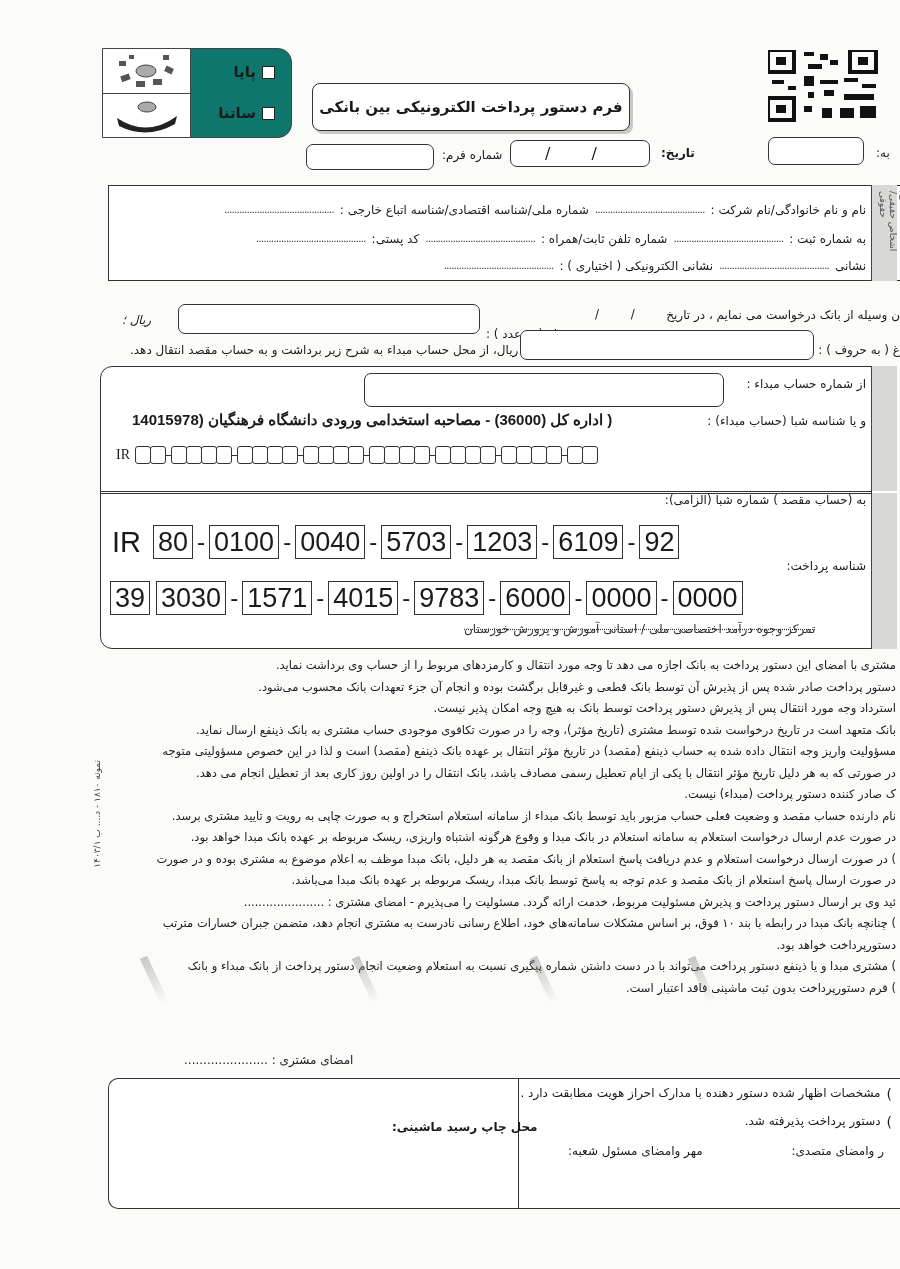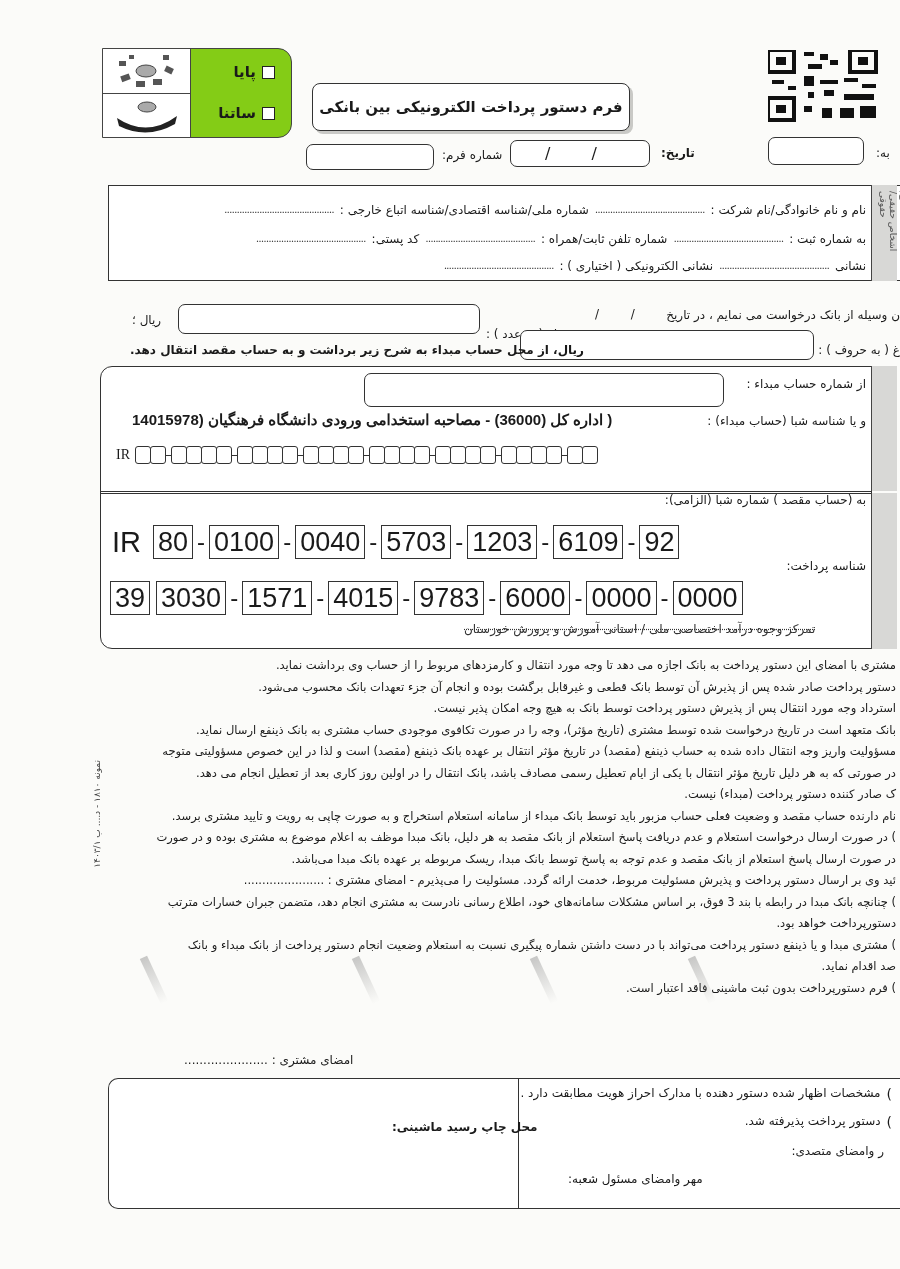--- a/index.html
+++ b/index.html
@@ -3,21 +3,21 @@
 <meta charset="utf-8">
 <style>
   * { box-sizing: border-box; margin: 0; padding: 0; }
   html, body { width: 900px; height: 1269px; background: #fbfbf9; overflow: hidden; }
   body { position: relative; font-family: "DejaVu Sans", sans-serif; color: #1a1a1a; }
   .abs { position: absolute; }
   .rtl { direction: rtl; }
   .rbox { border: 1.5px solid #333; border-radius: 7px; background: #fff; }
 
   
-  .logo-panel { left: 102px; top: 48px; width: 190px; height: 90px; border: 1.5px solid #444; border-radius: 0 14px 14px 0; background: #84cc16; overflow: hidden; }
+  .logo-panel { left: 102px; top: 48px; width: 190px; height: 90px; border: 1.5px solid #444; border-radius: 0 14px 14px 0; background: #0f766e; overflow: hidden; }
   .logo-cell { position: absolute; left: 0; width: 88px; height: 45px; background: #fff; border-right: 1.5px solid #444; }
   .logo-cell.top { top: 0; border-bottom: 1.5px solid #444; }
   .logo-cell.bot { top: 45px; }
   .opt { position: absolute; right: 16px; font-size: 15px; font-weight: bold; display: flex; align-items: center; gap: 6px; direction: rtl; }
   .chk { width: 13px; height: 13px; border: 1.5px solid #222; background: #fff; display: inline-block; }
 
   .title-box { left: 312px; top: 83px; width: 318px; height: 48px; border: 1.5px solid #333; border-radius: 8px; background: #fff; box-shadow: 3px 3px 0 #c9c9c6; display: flex; align-items: center; justify-content: center; font-size: 15px; font-weight: bold; }
 
   .qr { left: 768px; top: 50px; width: 110px; height: 72px; }
 
@@ -137,25 +137,25 @@
   <span>نشانی</span>
   <span class="dline">............................................</span>
   <span>نشانی الکترونیکی ( اختیاری ) :</span>
   <span class="dline">............................................</span>
 </div>
 
 <span class="abs rtl lbl" style="right:0; top:308px;">ن وسیله از بانک درخواست می نمایم ، در تاریخ</span>
 <span class="abs lbl" style="left:595px; top:307px; letter-spacing:14px;">/     /</span>
 <span class="abs rtl lbl" style="left:486px; top:308px;margin-top:19px;">مبلغ ( به عدد ) :</span>
 <div class="abs rbox" style="left:178px; top:304px; width:302px; height:30px;"></div>
-<span class="abs rtl lbl" style="left:132px; top:313px;">ریال ؛</span>
+<span class="abs rtl lbl" style="left:122px; top:313px;font-style:italic;">ریال ؛</span>
 
 <span class="abs rtl lbl" style="right:0; top:343px;">غ ( به حروف ) :</span>
 <div class="abs rbox" style="left:520px; top:330px; width:294px; height:30px;"></div>
-<span class="abs rtl lbl" style="left:130px; top:343px; font-weight:bold;text-align:right;">ریال، از محل حساب مبداء به شرح زیر برداشت و به حساب مقصد انتقال دهد.</span>
+<span class="abs rtl lbl" style="left:130px; top:343px; font-weight:normal;text-align:right;">ریال، از محل حساب مبداء به شرح زیر برداشت و به حساب مقصد انتقال دهد.</span>
 
 <div class="abs" style="left:100px; top:366px; width:772px; height:283px; border:1.5px solid #333; border-radius:12px 0 0 12px; background:#fff;"></div>
 <div class="abs" style="left:100px; top:491px; width:772px; border-top:3px double #333;"></div>
 <div class="abs side-tab" style="top:366px; height:125px;"></div>
 <div class="abs side-tab" style="top:493px; height:156px;"></div>
 
 <span class="abs rtl lbl" style="right:34px; top:377px;">از شماره حساب مبداء :</span>
 <div class="abs rbox" style="left:364px; top:373px; width:360px; height:34px;"></div>
 
 <span class="abs rtl lbl" style="right:34px; top:414px;">و یا شناسه شبا (حساب مبداء) :</span>
@@ -249,27 +249,27 @@
 
 <div class="abs" style="right:4px; top:655px; width:780px;" id="rules-list">
     <div class="rule">مشتری با امضای این دستور پرداخت به بانک اجازه می دهد تا وجه مورد انتقال و کارمزدهای مربوط را از حساب وی برداشت نماید.</div>
     <div class="rule">دستور پرداخت صادر شده پس از پذیرش آن توسط بانک قطعی و غیرقابل برگشت بوده و انجام آن جزء تعهدات بانک محسوب می‌شود.</div>
     <div class="rule">استرداد وجه مورد انتقال پس از پذیرش دستور پرداخت توسط بانک به هیچ وجه امکان پذیر نیست.</div>
     <div class="rule">بانک متعهد است در تاریخ درخواست شده توسط مشتری (تاریخ مؤثر)، وجه را در صورت تکافوی موجودی حساب مشتری به بانک ذینفع ارسال نماید.</div>
     <div class="rule">مسؤولیت واریز وجه انتقال داده شده به حساب ذینفع (مقصد) در تاریخ مؤثر انتقال بر عهده بانک ذینفع (مقصد) است و لذا در این خصوص مسؤولیتی متوجه</div>
     <div class="rule">در صورتی که به هر دلیل تاریخ مؤثر انتقال با یکی از ایام تعطیل رسمی مصادف باشد، بانک انتقال را در اولین روز کاری بعد از تعطیل انجام می دهد.</div>
     <div class="rule">ک صادر کننده دستور پرداخت (مبداء) نیست.</div>
     <div class="rule">نام دارنده حساب مقصد و وضعیت فعلی حساب مزبور باید توسط بانک مبداء از سامانه استعلام استخراج و به صورت چاپی به رویت و تایید مشتری برسد.</div>
+    <div class="rule">در صورت عدم ارسال درخواست استعلام به سامانه استعلام در بانک مبدا و وقوع هرگونه اشتباه واریزی، ریسک مربوطه بر عهده بانک مبدا خواهد بود.</div>
     <div class="rule">) در صورت ارسال درخواست استعلام و عدم دریافت پاسخ استعلام از بانک مقصد به هر دلیل، بانک مبدا موظف به اعلام موضوع به مشتری بوده و در صورت</div>
     <div class="rule">در صورت ارسال پاسخ استعلام از بانک مقصد و عدم توجه به پاسخ توسط بانک مبدا، ریسک مربوطه بر عهده بانک مبدا می‌باشد.</div>
     <div class="rule">ئید وی بر ارسال دستور پرداخت و پذیرش مسئولیت مربوط، خدمت ارائه گردد.   مسئولیت را می‌پذیرم - امضای مشتری : ......................</div>
-    <div class="rule">) چنانچه بانک مبدا در رابطه با بند 3 فوق، بر اساس مشکلات سامانه‌های خود، اطلاع رسانی نادرست به مشتری انجام دهد، متضمن جبران خسارات مترتب</div>
+    <div class="rule">) چنانچه بانک مبدا در رابطه با بند ۱۰ فوق، بر اساس مشکلات سامانه‌های خود، اطلاع رسانی نادرست به مشتری انجام دهد، متضمن جبران خسارات مترتب</div>
     <div class="rule">دستورپرداخت خواهد بود.</div>
     <div class="rule">) مشتری مبدا و یا ذینفع دستور پرداخت می‌تواند با در دست داشتن شماره پیگیری نسبت به استعلام وضعیت انجام دستور پرداخت از بانک مبداء و بانک</div>
-    <div class="rule">صد اقدام نماید.</div>
     <div class="rule">) فرم دستورپرداخت بدون ثبت ماشینی فاقد اعتبار است.</div>
   </div>
 
 <span class="abs rtl lbl" style="left:184px; top:1053px;">امضای مشتری : ......................</span>
 
 <div class="abs" style="left:92px; top:760px; writing-mode:vertical-rl; transform:rotate(180deg); font-size:9px; color:#444; white-space:nowrap;">نمونه ۱۸۱۰ - د.... ب ۱۴۰۳/۱</div>
 
 <div class="stamp" style="left:150px; top:955px;"></div>
 <div class="stamp" style="left:362px; top:955px;"></div>
 <div class="stamp" style="left:540px; top:955px;"></div>
@@ -280,14 +280,14 @@
 
 <div class="abs rtl lbl" style="right:8px; top:1086px; display:flex; gap:6px;">
   <span style="font-size:14px;">)</span>
   <span>مشخصات اظهار شده دستور دهنده با مدارک احراز هویت مطابقت دارد .</span>
 </div>
 <div class="abs rtl lbl" style="right:8px; top:1114px; display:flex; gap:6px;">
   <span style="font-size:14px;">)</span>
   <span>دستور پرداخت پذیرفته شد.</span>
 </div>
 <span class="abs rtl lbl" style="right:16px; top:1144px;">ر وامضای متصدی:</span>
-<span class="abs rtl lbl" style="left:568px; top:1144px;margin-top:28px;">مهر وامضای مسئول شعبه:</span>
+<span class="abs rtl lbl" style="left:568px; top:1144px;">مهر وامضای مسئول شعبه:</span>
 <span class="abs rtl lbl" style="left:392px; top:1120px;font-weight:bold;">محل چاپ رسید ماشینی:</span>
 
 </body></html>

